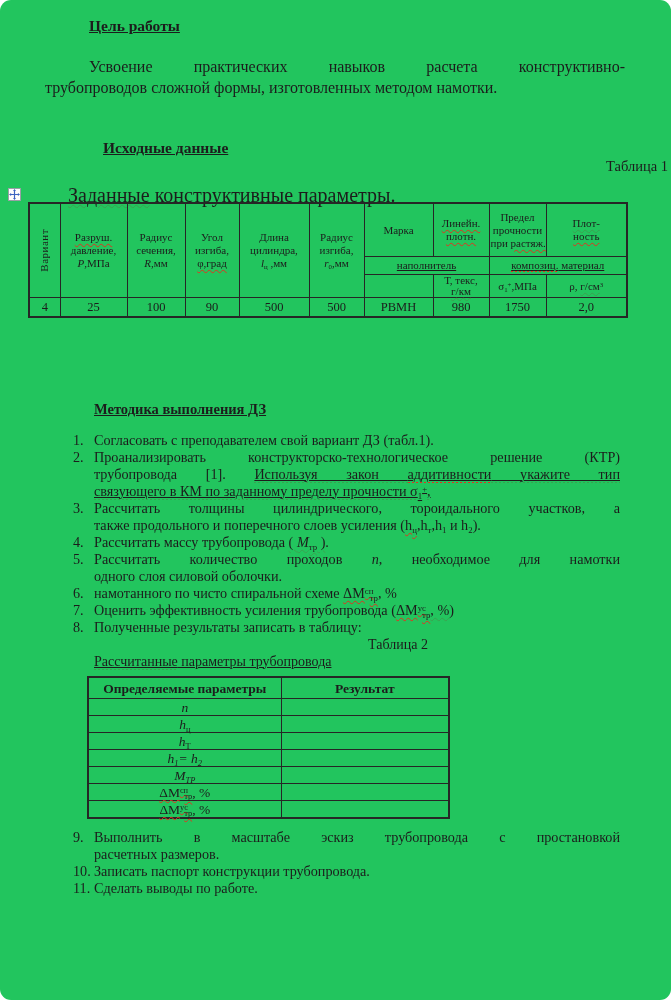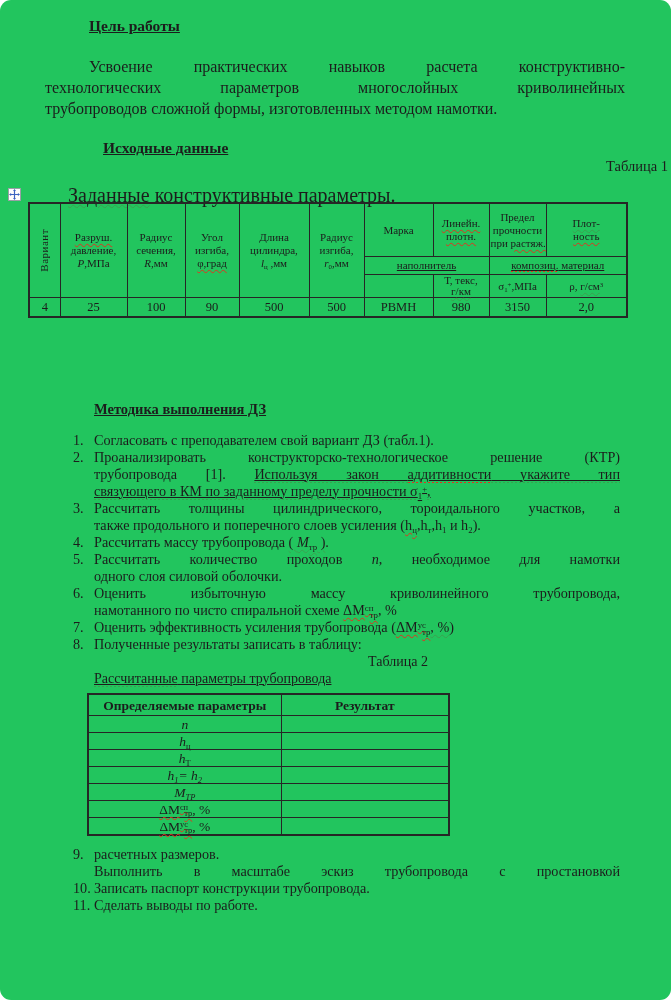--- a/index.html
+++ b/index.html
@@ -60,21 +60,20 @@
 </style>
 </head>
 <body>
 
 <div class="page">
 
   <div id="goal-h" class="abs h1">Цель работы</div>
 
   <div id="goal-p" class="abs goal">
       <div class="tline jl"><span>Усвоение практических навыков расчета конструктивно-</span></div>
-      <div class="tline jl"><span>технологических параметров многослойных криволинейных</span></div>
       <div class="tline"><span>трубопроводов сложной формы, изготовленных методом намотки.</span></div>
     </div>
 
   <div id="input-h" class="abs h1">Исходные данные</div>
 
   <div id="t1-label" class="abs">Таблица 1</div>
 
   <div id="t1-handle" class="abs">
     <svg width="11" height="11" viewBox="0 0 12 12">
       <path d="M6 1.6 L6 10.4 M1.6 6 L10.4 6" stroke="#3b62c0" stroke-width="1.3" fill="none"></path>
@@ -124,21 +123,21 @@
     </tr>
     <tr class="drow">
       <td>4</td>
       <td>25</td>
       <td>100</td>
       <td>90</td>
       <td>500</td>
       <td>500</td>
       <td>РВМН</td>
       <td>980</td>
-      <td>3150</td>
+      <td>1750</td>
       <td>2,0</td>
     </tr>
   </tbody>
     </table>
 
   <div id="m-h" class="abs">Методика выполнения ДЗ</div>
 
   <div id="flow" class="abs">
     <div id="list-a">
         <div class="mitem">
@@ -171,21 +170,20 @@
         <div class="mitem">
           <span class="num">5.</span>
           <div class="itxt">
             <div class="tline jl"><span>Рассчитать количество проходов </span><span class="i">n</span><span>, необходимое для намотки</span></div>
             <div class="tline"><span>одного слоя силовой оболочки.</span></div>
           </div>
         </div>
         <div class="mitem">
           <span class="num">6.</span>
           <div class="itxt">
-            <div class="tline jl"><span>Оценить избыточную массу криволинейного трубопровода,</span></div>
             <div class="tline"><span>намотанного по чисто спиральной схеме  </span><span class="wr">ΔM</span><span class="sup wr">сп</span><span class="sub wr ml">тр</span><span>, %</span></div>
           </div>
         </div>
         <div class="mitem">
           <span class="num">7.</span>
           <div class="itxt">
             <div class="tline"><span>Оценить эффективность усиления трубопровода (</span><span class="wr">ΔM</span><span class="sup wr">ус</span><span class="sub wr ml">тр</span><span class="wg">, %</span><span>)</span></div>
           </div>
         </div>
         <div class="mitem">
@@ -236,22 +234,22 @@
           <tr>
             <td><span class="wr">ΔM</span><span class="sup wr">ус</span><span class="sub wr ml">тр</span><span>, %</span></td>
             <td></td>
           </tr>
         </tbody>
     </table>
     <div id="list-b">
         <div class="mitem">
           <span class="num">9.</span>
           <div class="itxt">
+            <div class="tline jl"><span>Выполнить в масштабе эскиз трубопровода с простановкой</span></div>
             <div class="tline"><span>расчетных размеров.</span></div>
-            <div class="tline jl"><span>Выполнить в масштабе эскиз трубопровода с простановкой</span></div>
           </div>
         </div>
         <div class="mitem">
           <span class="num">10.</span>
           <div class="itxt">
             <div class="tline"><span>Записать  паспорт конструкции трубопровода.</span></div>
           </div>
         </div>
         <div class="mitem">
           <span class="num">11.</span>

